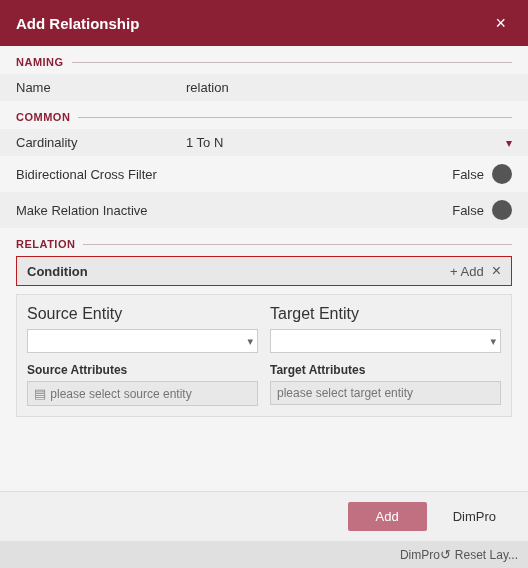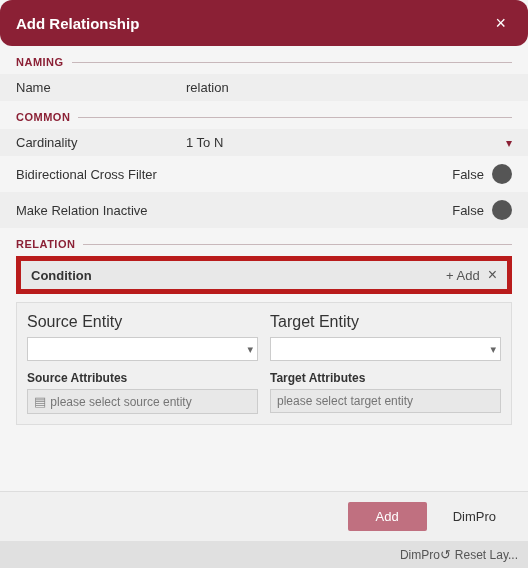--- a/index.html
+++ b/index.html
@@ -23,21 +23,20 @@
     }
 
     .dialog-header {
       background: #8b2035;
       color: white;
       padding: 12px 16px;
       display: flex;
       align-items: center;
       justify-content: space-between;
       min-height: 46px;
-      border-radius: 12px;
     }
 
     .dialog-header-title {
       font-size: 15px;
       font-weight: bold;
       color: white;
     }
 
     .dialog-close-btn {
       background: none;
@@ -171,21 +170,21 @@
       padding: 0 16px 10px 16px;
     }
 
     .condition-bar {
       display: flex;
       align-items: center;
       justify-content: space-between;
       background: #e8e8e8;
       padding: 6px 10px;
       margin-bottom: 8px;
-      border: 5px solid #b91c1c;
+      border: 1px solid #b91c1c;
     }
 
     .condition-label {
       font-size: 13px;
       font-weight: bold;
       color: #333;
     }
 
     .condition-actions {
       display: flex;

